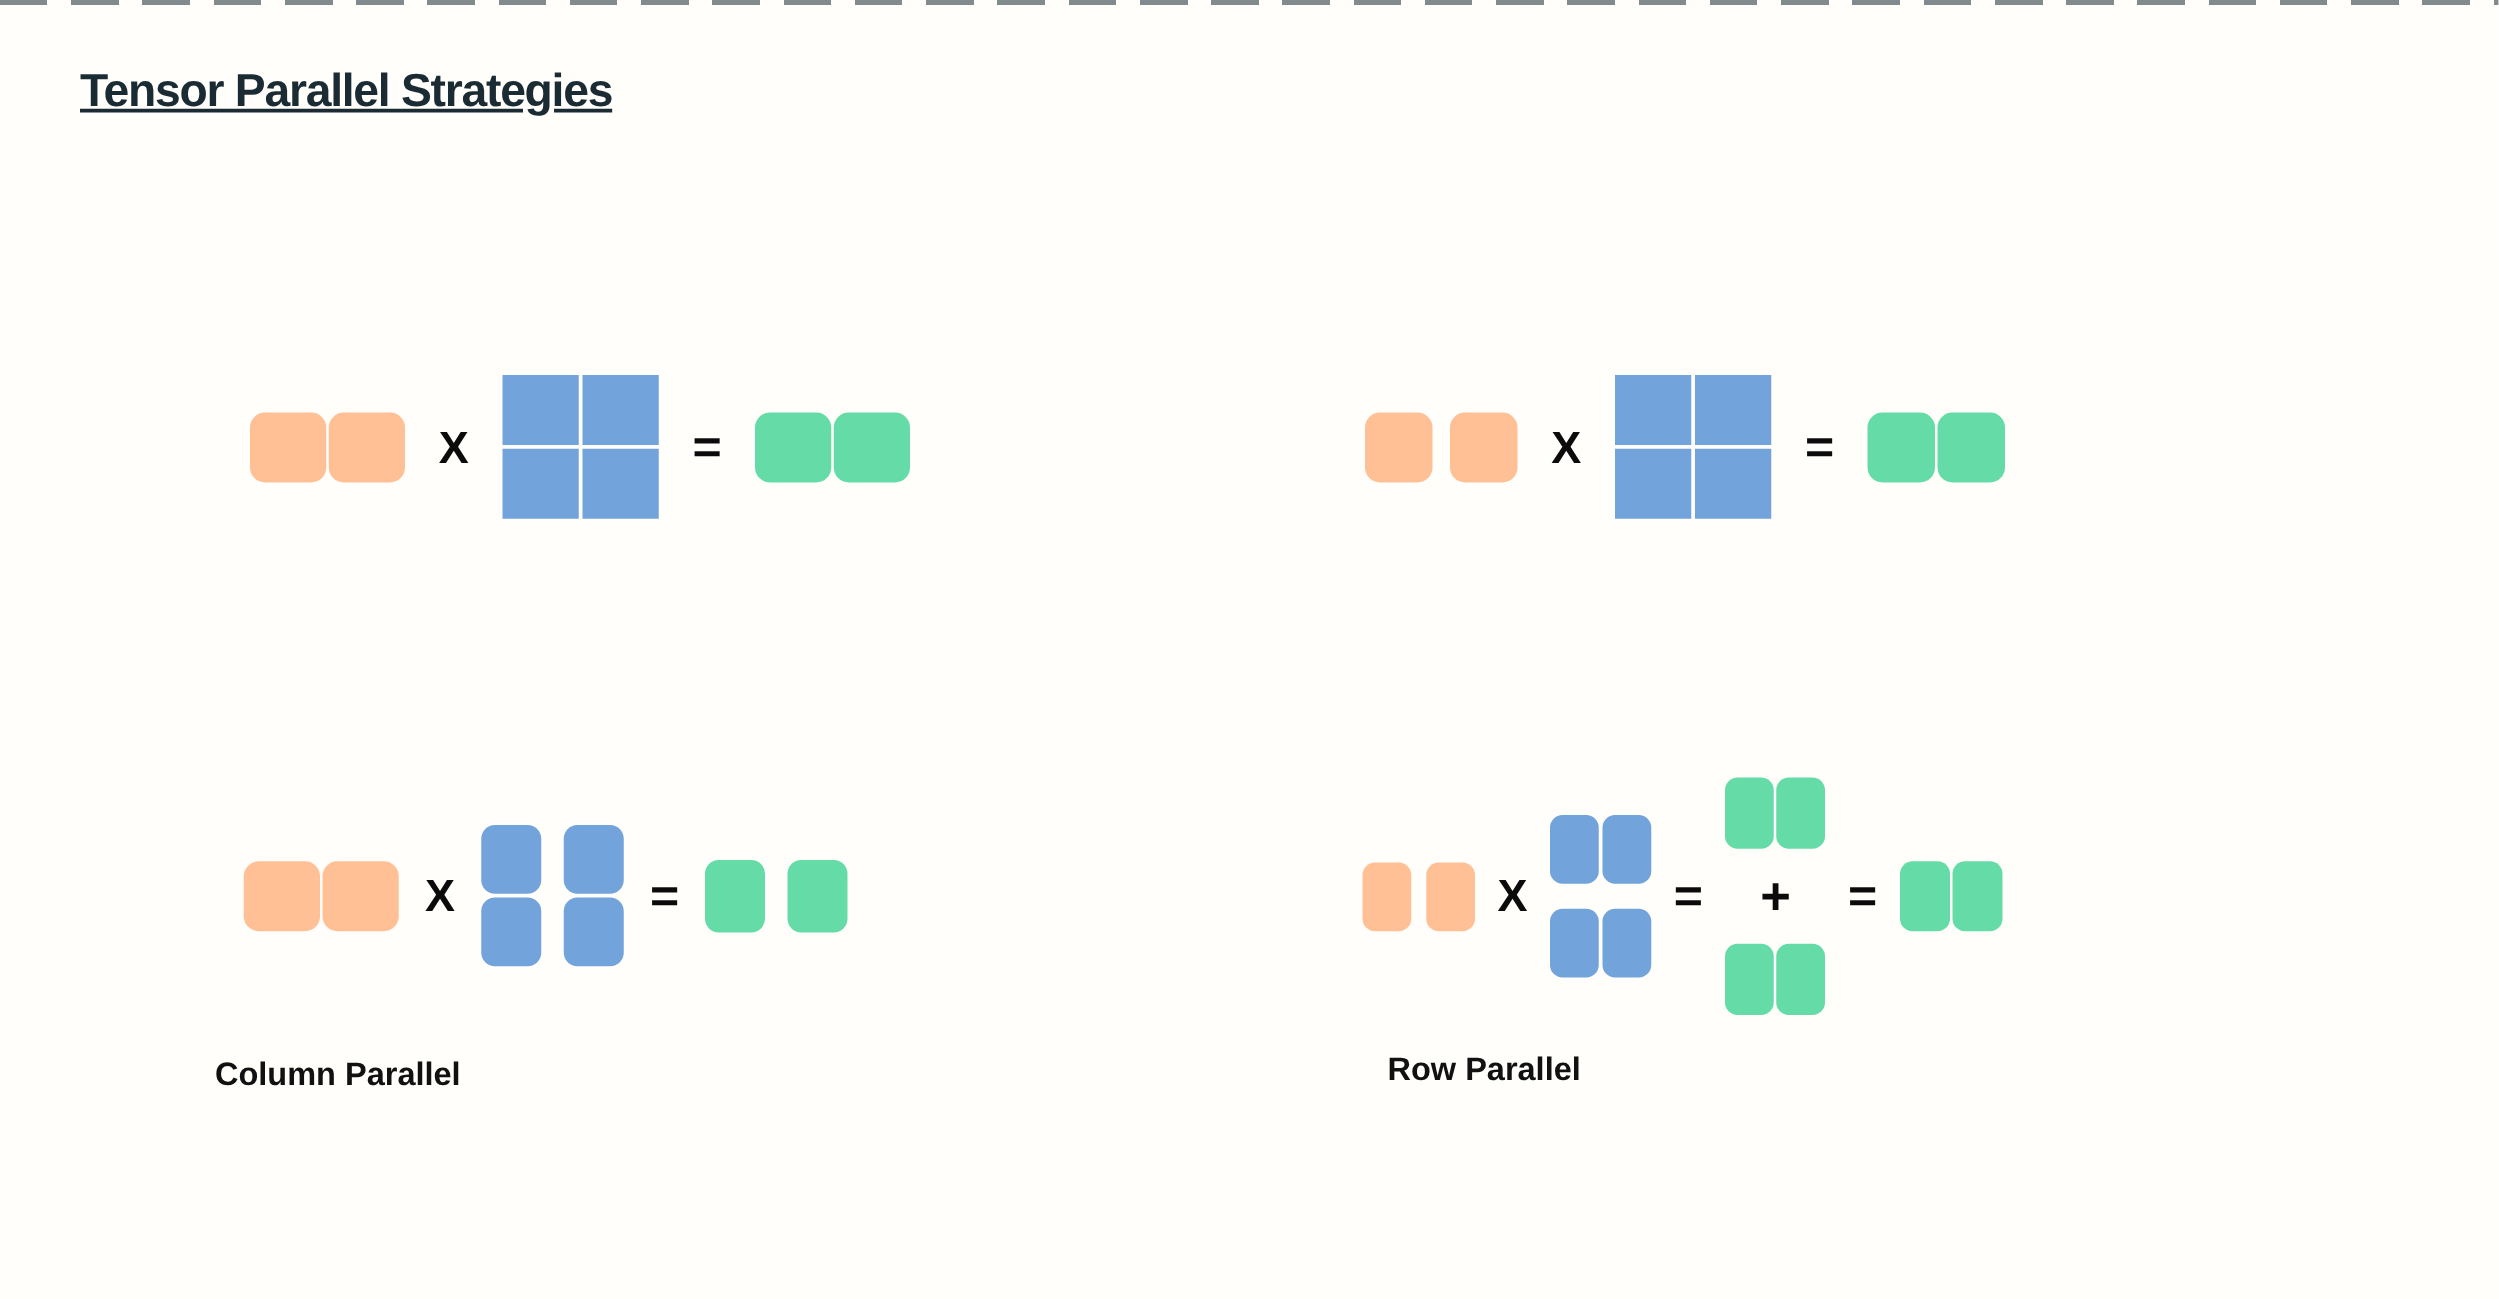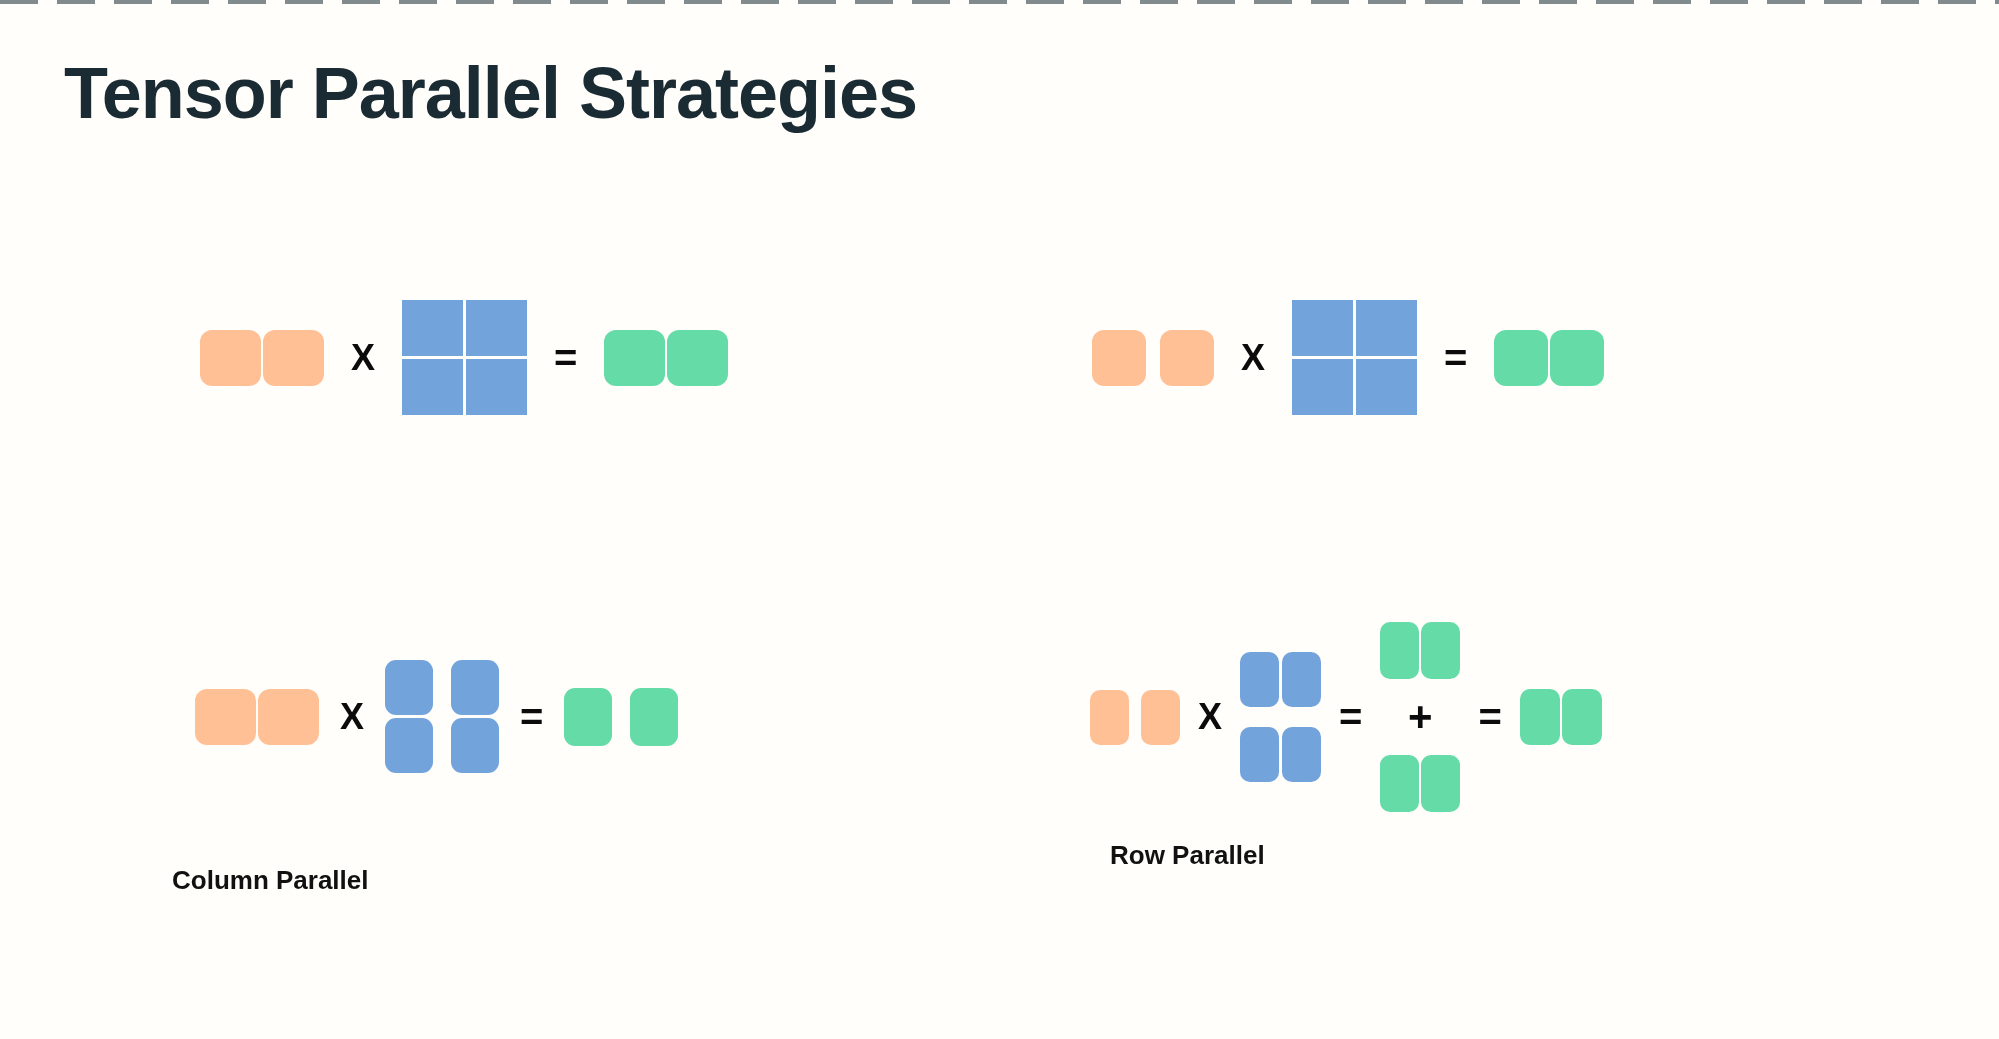--- a/index.html
+++ b/index.html
@@ -11,22 +11,22 @@
     overflow:hidden;
   }
   .tick-strip{
     position:absolute;top:0;left:0;width:100%;height:4px;
     background:repeating-linear-gradient(to right,
       #1a2b33 0px,#1a2b33 38px,transparent 38px,transparent 57px);
     opacity:.55;
   }
   .title{
     position:absolute;left:64px;top:52px;
-    font-size:72px;font-weight:700;letter-spacing:-1px;
-    color:#1A2B33;margin:0;
+    font-size:37px;font-weight:700;letter-spacing:-1px;
+    color:#1A2B33;margin:0;text-decoration:underline;
   }
   .group{
     position:absolute;display:flex;align-items:center;
   }
   .g1{left:200px;top:300px;height:115px;gap:27px;}
   .g2{left:1092px;top:300px;height:115px;gap:27px;}
   .g3{left:195px;top:660px;height:113px;gap:21px;}
   .g4{left:1090px;top:620px;height:194px;gap:18px;}
   .pair{display:flex;gap:2px;}
   .pair-gap14{display:flex;gap:14px;}
@@ -53,21 +53,21 @@
     flex:none;
   }
   .op-x{font-size:36px;}
   .op-eq{font-size:40px;transform:scaleY(.95);}
   .op-plus{font-size:42px;margin:17px 0;}
   .stack{display:flex;flex-direction:column;align-items:center;}
   .diagram-label{
     position:absolute;font-size:26px;font-weight:700;color:#111;
     white-space:nowrap;
   }
-  .label-col{left:172px;top:865px;}
+  .label-col{left:172px;top:844px;}
   .label-row{left:1092px;top:840px;margin-left:18px;}
 </style>
 </head>
 <body>
 
 <div class="canvas">
 
   <div class="tick-strip"></div>
 
   <h1 class="title">Tensor Parallel Strategies</h1>

